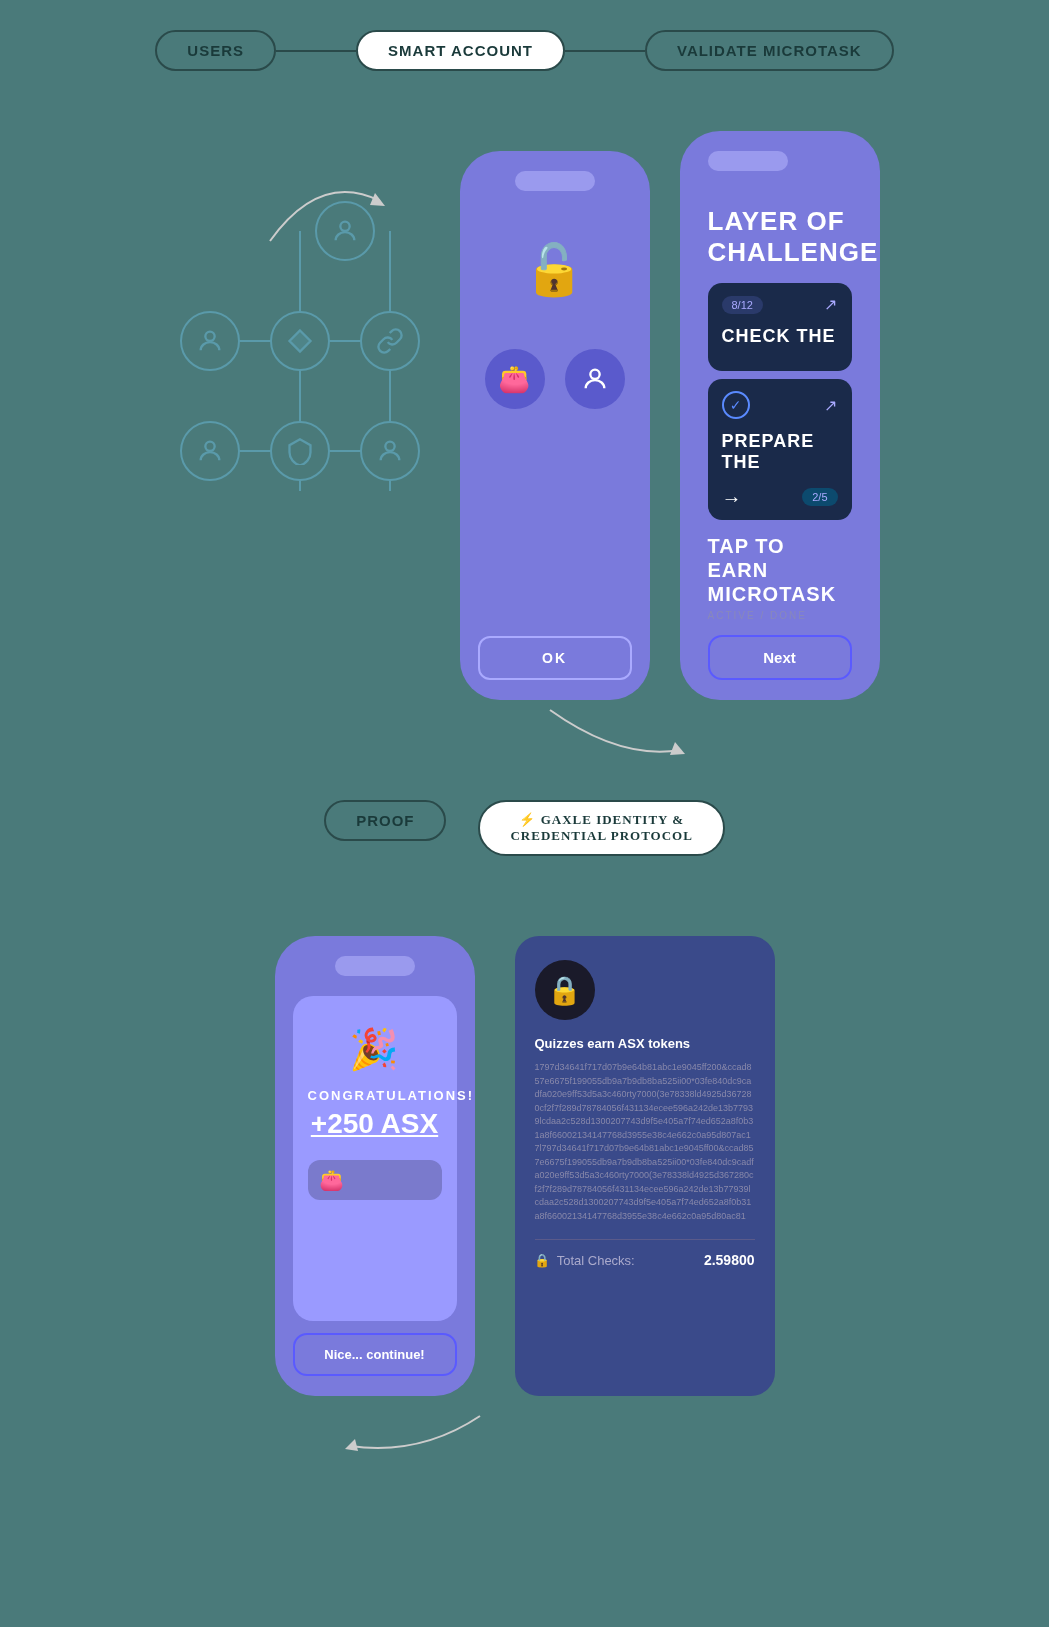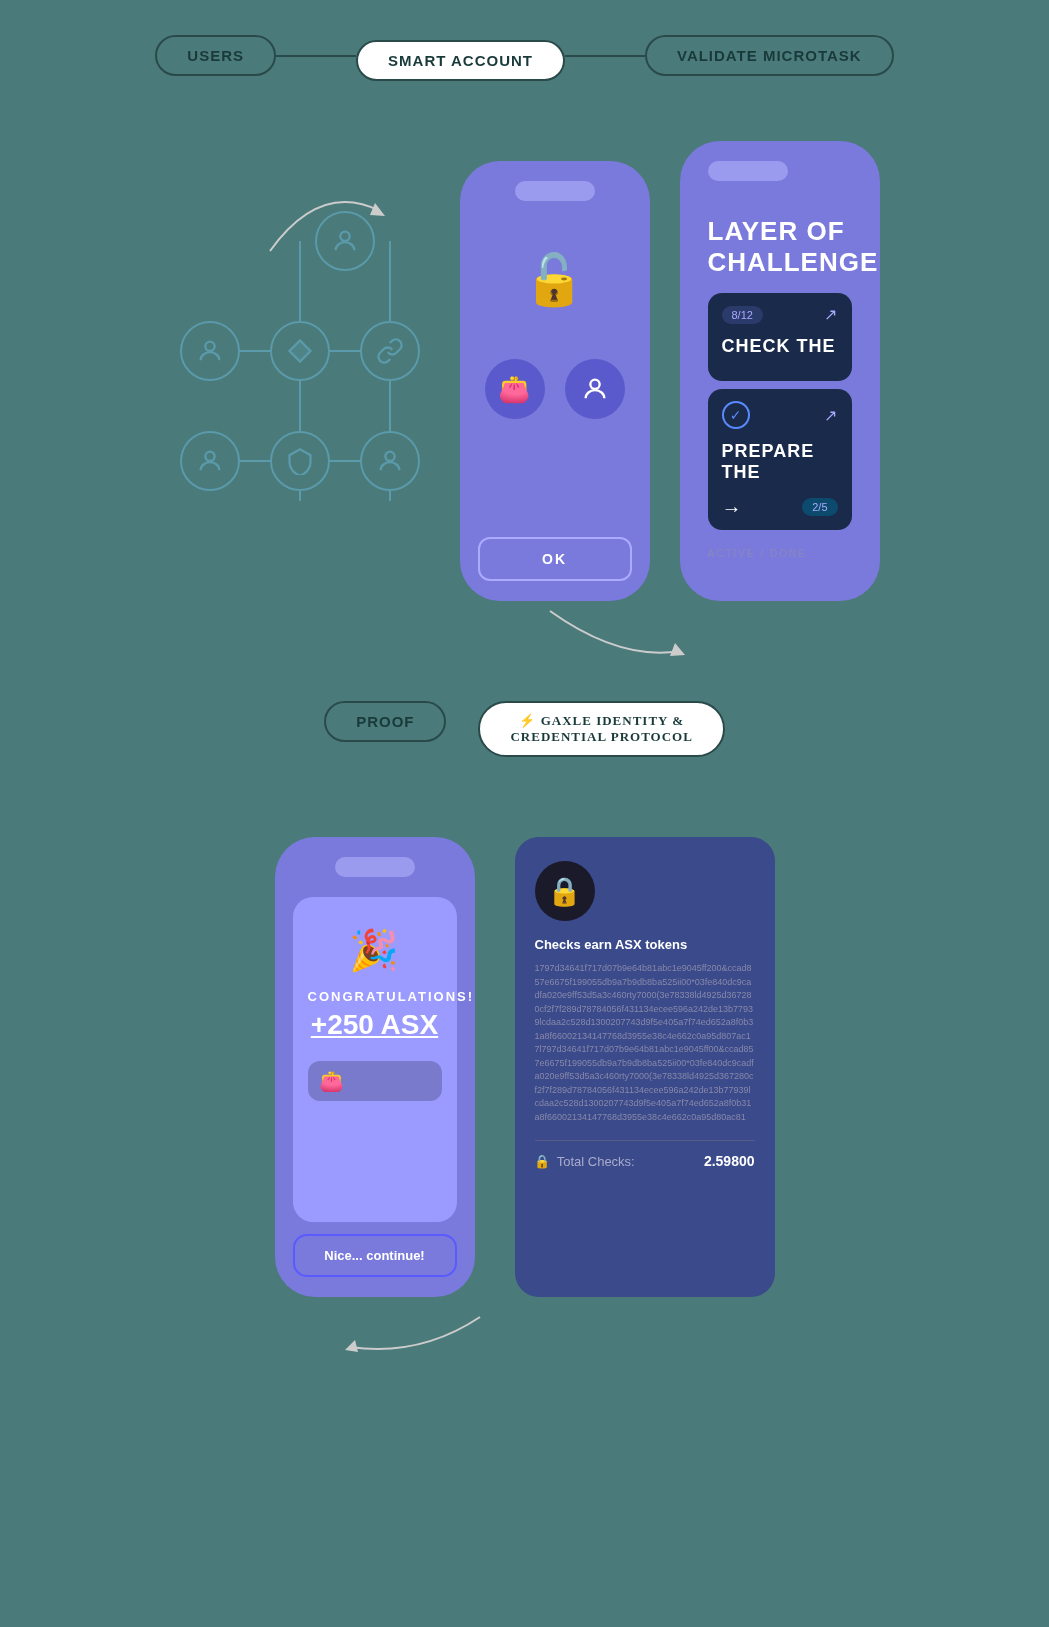--- a/index.html
+++ b/index.html
@@ -29,21 +29,20 @@
       font-weight: 700;
       letter-spacing: 1px;
       color: #1a3a3a;
       background: transparent;
       position: relative;
       z-index: 2;
     }
     .nav-item.active {
       background: #fff;
       color: #1a3a3a;
-      margin-top: 10px;
     }
     .nav-connector {
       width: 80px;
       height: 2px;
       background: #2a4a4a;
     }
 
     
     .main-area {
       position: relative;
@@ -515,23 +514,27 @@
           <span class="arrow-icon">↗</span>
         </div>
         <div class="challenge-text">PREPARE THE</div>
         <div class="prepare-row">
           <span class="arrow-right">→</span>
           <span class="badge-fraction">2/5</span>
         </div>
       </div>
 
       <div class="tap-section">
+        <div class="tap-title">TAP TO EARN<br>MICROTASK</div>
         <div class="active-done">ACTIVE / DONE</div>
       </div>
 
+      <div class="next-btn">
+        <span>Next</span>
+      </div>
     </div>
 
   </div>
 
   <div style="position:relative;height:100px;">
     <svg style="position:absolute;left:480px;top:0;width:200px;height:100px">
       <path d="M30,10 Q100,60 160,50" stroke="#cccccc" stroke-width="2" fill="none"></path>
       <polygon points="155,42 165,54 150,55" fill="#cccccc"></polygon>
     </svg>
   </div>
@@ -557,21 +560,21 @@
           <span class="wallet-icon-sm">👛</span>
         </div>
       </div>
       <div class="continue-btn">
         <span>Nice... continue!</span>
       </div>
     </div>
 
     <div class="proof-card">
       <div class="lock-circle">🔒</div>
-      <div class="proof-subtitle">Checks earn ASX tokens</div>
+      <div class="proof-subtitle">Quizzes earn ASX tokens</div>
       <div class="proof-hash">1797d34641f717d07b9e64b81abc1e9045ff200&amp;ccad857e6675f199055db9a7b9db8ba525ii00*03fe840dc9cadfa020e9ff53d5a3c460rty7000(3e78338ld4925d367280cf2f7f289d78784056f431134ecee596a242de13b77939lcdaa2c528d1300207743d9f5e405a7f74ed652a8f0b31a8f66002134147768d3955e38c4e662c0a95d807ac17l797d34641f717d07b9e64b81abc1e9045ff00&amp;ccad857e6675f199055db9a7b9db8ba525ii00*03fe840dc9cadfa020e9ff53d5a3c460rty7000(3e78338ld4925d367280cf2f7f289d78784056f431134ecee596a242de13b77939lcdaa2c528d1300207743d9f5e405a7f74ed652a8f0b31a8f66002134147768d3955e38c4e662c0a95d80ac81</div>
       <div class="total-checks">
         <div class="total-label">
           <span>🔒</span>
           <span>Total Checks:</span>
         </div>
         <div class="total-value">2.59800</div>
       </div>
     </div>
 

